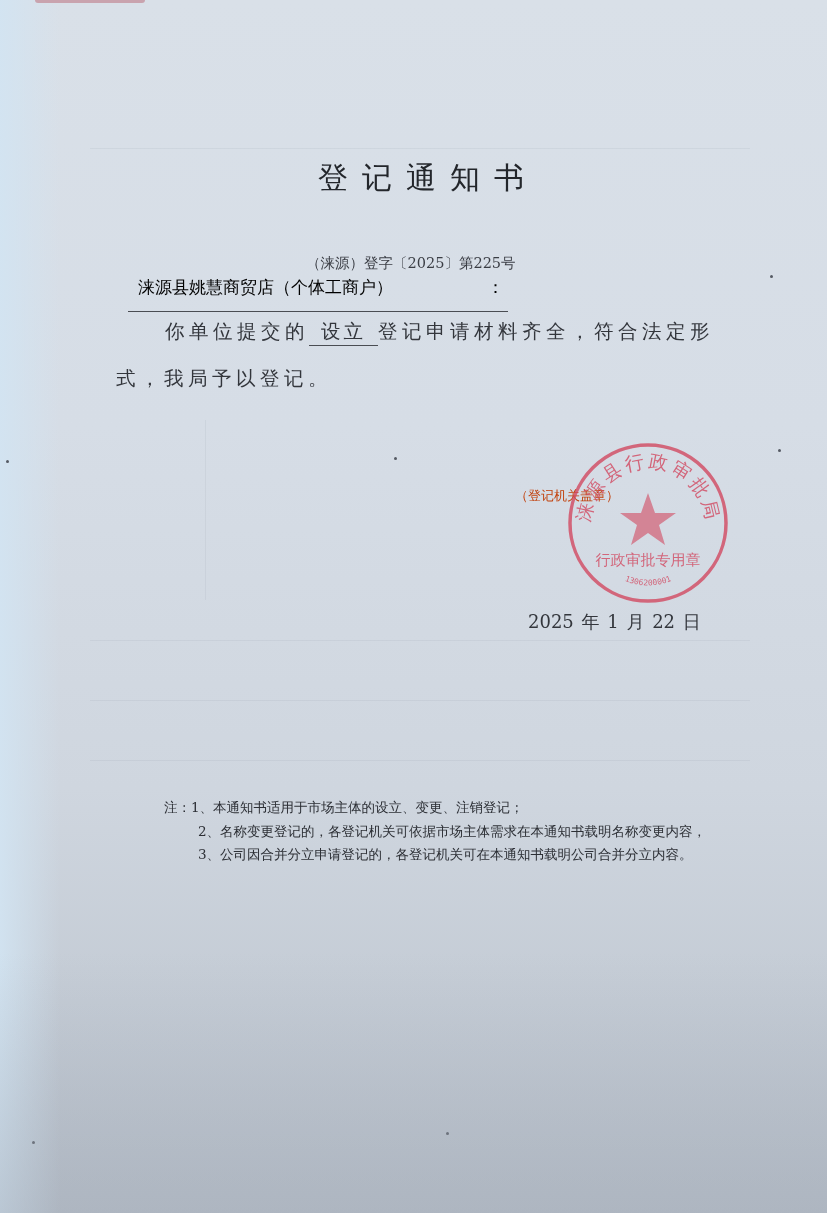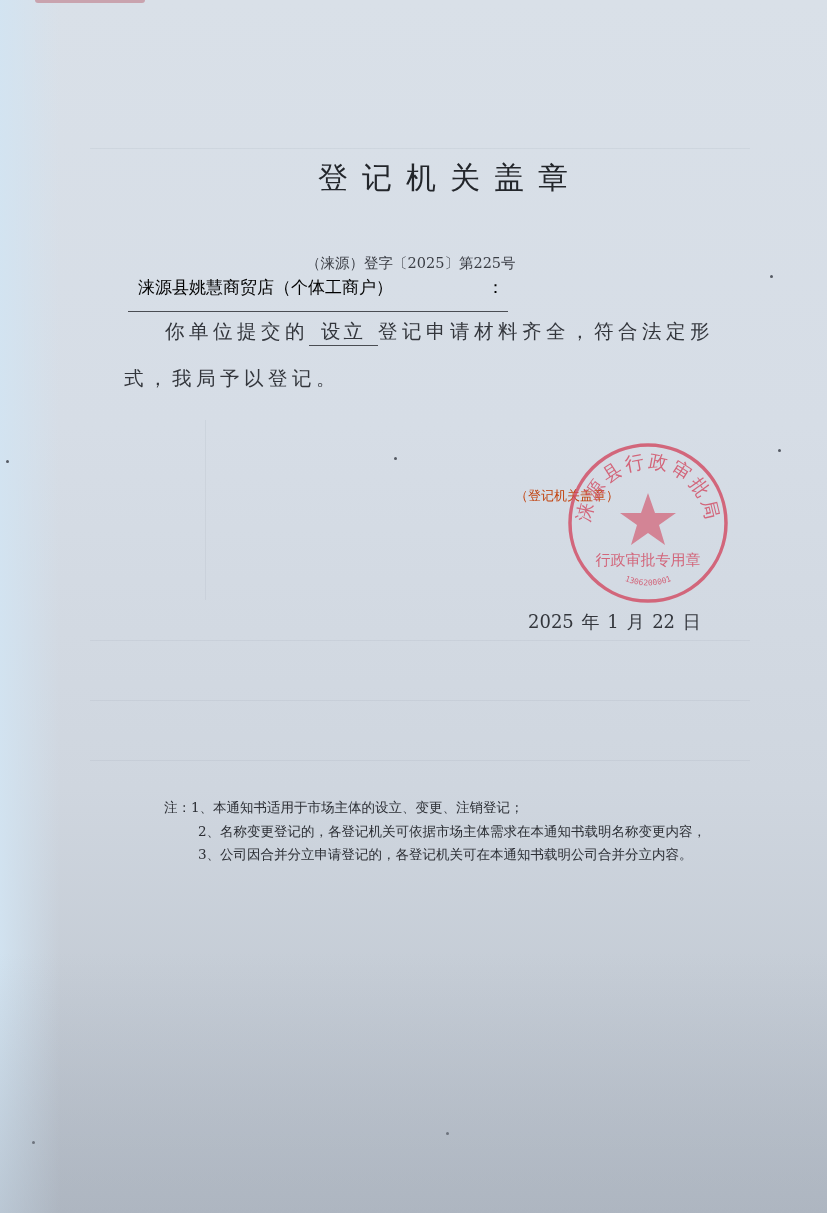--- a/index.html
+++ b/index.html
@@ -79,32 +79,32 @@
 <div class="ghost-line" style="left:90px;top:760px;width:660px;height:1px;"></div>
 <div class="ghost-line" style="left:205px;top:420px;width:1px;height:180px;"></div>
 
 <div class="dot" style="left:770px;top:275px;"></div>
 <div class="dot" style="left:778px;top:449px;"></div>
 <div class="dot" style="left:6px;top:460px;"></div>
 <div class="dot" style="left:394px;top:457px;"></div>
 <div class="dot" style="left:32px;top:1141px;"></div>
 <div class="dot" style="left:446px;top:1132px;"></div>
 
-<div class="title">登记机关盖章</div>
+<div class="title">登记通知书</div>
 <div class="docno">（涞源）登字〔2025〕第225号</div>
 
 <div class="addressee">
   <span>涞源县姚慧商贸店（个体工商户）</span>
   <span class="colon">：</span>
 </div>
 
 <div class="body-line" style="left:165px;top:318px;">
   <span>你单位提交的</span><span class="fill-blank">设立</span><span>登记申请材料齐全，符合法定形</span>
 </div>
-<div class="body-line" style="left:124px;top:365px;">式，我局予以登记。</div>
+<div class="body-line" style="left:116px;top:365px;">式，我局予以登记。</div>
 
 <div class="seal-label">（登记机关盖章）</div>
 <div class="date">2025 年 1 月 22 日</div>
 
 <svg class="stamp" viewBox="0 0 164 164">
   <defs>
     <path id="arc" d="M 26 100 A 58 58 0 1 1 138 100" fill="none"></path>
     <path id="arcb" d="M 40 128 A 62 62 0 0 0 124 128" fill="none"></path>
   </defs>
   <circle cx="82" cy="82" r="78" fill="none" stroke="#d2465e" stroke-width="3.5"></circle>

